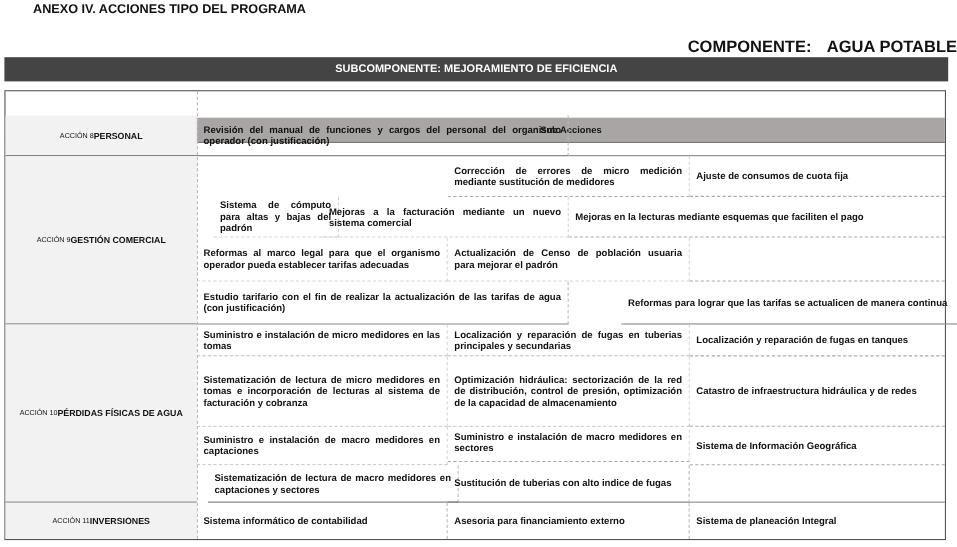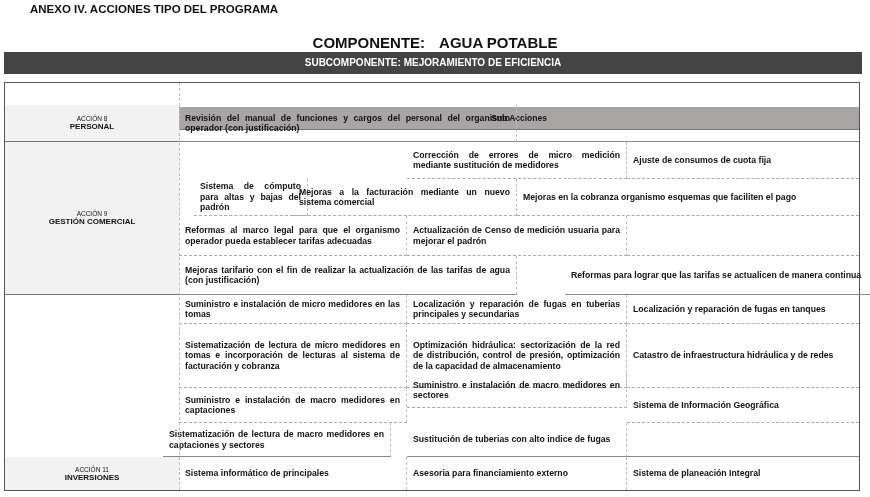--- a/index.html
+++ b/index.html
@@ -1,25 +1,25 @@
 <!DOCTYPE html>
 <html><head>
 <meta charset="utf-8">
 <style>
   html, body { margin:0; padding:0; background:#ffffff; }
   body { width:870px; height:497px; position:relative; overflow:hidden;
          font-family:"Liberation Sans", sans-serif; color:#111; }
   .annex { position:absolute; left:30px; top:3px; font-size:11.5px; font-weight:bold; }
-  .comp { position:absolute; left:0; width:870px; top:34px; text-align:center; font-size:15px; font-weight:bold; }
+  .comp { position:absolute; left:0; width:870px; top:34px; text-align:right; font-size:15px; font-weight:bold; }
   .comp span + span { margin-left:14px; }
   .sub { position:absolute; left:4px; top:52px; width:858px; height:22px; background:#444444; color:#fff;
          font-size:10px; font-weight:bold; text-align:center; line-height:22px; }
   .table { position:absolute; left:4px; top:82px; width:856px; height:409px; border:1px solid #555; box-sizing:border-box; }
   .hdr { position:absolute; left:0; top:0; height:22px; background:#a9a5a5; font-size:8.5px; font-weight:bold; line-height:22px; text-align:center; border-bottom:1px solid #777;margin-top:24px; }
-  .action { position:absolute; left:0; width:174px; background:#f2f2f2; text-align:center; font-size:8px; display:flex; flex-direction:column; justify-content:center; align-items:center; border-bottom:1px solid #777; box-sizing:border-box; }
+  .action { position:absolute; left:0; width:174px; background:#f2f2f2; text-align:center; font-size:8px; display:flex; justify-content:center; align-items:center; border-bottom:1px solid #777; box-sizing:border-box; }
   .action .num { font-size:6.5px; }
   .action .name { font-weight:bold; }
   .cell { position:absolute; font-size:8.7px; font-weight:bold; line-height:10.5px; padding:14px 6px; box-sizing:border-box; display:flex; align-items:center; text-align:justify; border-right:1px dashed #bbb; border-bottom:1px dashed #aaa; }
   .cell span { display:block; width:100%; }
   .vsep { position:absolute; top:0; width:0; border-left:1px dashed #bbb; }
   .solid-b { border-bottom:1px solid #888 !important; }
 </style>
 </head>
 <body>
 
@@ -53,38 +53,42 @@
       <span>Ajuste de consumos de cuota fija</span>
     </div>
 
   <div class="cell" style="left:189px;top:96px;width:114px;height:37px;">
       <span>Sistema de cómputo para altas y bajas del padrón</span>
     </div>
   <div class="cell" style="left:288px;top:96px;width:224px;height:37px;">
       <span>Mejoras a la facturación mediante un nuevo sistema comercial</span>
     </div>
   <div class="cell" style="left:512px;top:96px;width:342px;height:37px;border-right:none;">
-      <span>Mejoras en la cobranza organismo esquemas que faciliten el pago</span>
+      <span>Mejoras en la lecturas mediante esquemas que faciliten el pago</span>
     </div>
 
   <div class="cell" style="left:174px;top:133px;width:228px;height:40px;">
       <span>Reformas al marco legal para que el organismo operador pueda establecer tarifas adecuadas</span>
     </div>
   <div class="cell" style="left:402px;top:133px;width:220px;height:40px;">
-      <span>Actualización de Censo de medición usuaria para mejorar el padrón</span>
+      <span>Actualización de Censo de población usuaria para mejorar el padrón</span>
     </div>
   <div class="cell" style="left:622px;top:133px;width:232px;height:40px;border-right:none;"></div>
 
   <div class="cell solid-b" style="left:174px;top:173px;width:338px;height:39px;">
-      <span>Mejoras tarifario con el fin de realizar la actualización de las tarifas de agua (con justificación)</span>
+      <span>Estudio tarifario con el fin de realizar la actualización de las tarifas de agua (con justificación)</span>
     </div>
   <div class="cell solid-b" style="left:512px;top:173px;width:342px;height:39px;border-right:none;margin-left:48px;">
       <span>Reformas para lograr que las tarifas se actualicen de manera continua</span>
     </div>
 
+  <div class="action" style="top:212px;height:162px;">
+    <div class="num">ACCIÓN 10</div>
+    <div class="name">PÉRDIDAS FÍSICAS DE AGUA</div>
+  </div>
   <div class="cell" style="left:174px;top:212px;width:228px;height:29px;">
       <span>Suministro e instalación de micro medidores en las tomas</span>
     </div>
   <div class="cell" style="left:402px;top:212px;width:220px;height:29px;">
       <span>Localización y reparación de fugas en tuberias principales y secundarias</span>
     </div>
   <div class="cell" style="left:622px;top:212px;width:232px;height:29px;border-right:none;">
       <span>Localización y reparación de fugas en tanques</span>
     </div>
 
@@ -94,41 +98,41 @@
   <div class="cell" style="left:402px;top:241px;width:220px;height:64px;">
       <span>Optimización hidráulica: sectorización de la red de distribución, control de presión, optimización de la capacidad de almacenamiento</span>
     </div>
   <div class="cell" style="left:622px;top:241px;width:232px;height:64px;border-right:none;">
       <span>Catastro de infraestructura hidráulica y de redes</span>
     </div>
 
   <div class="cell" style="left:174px;top:305px;width:228px;height:35px;">
       <span>Suministro e instalación de macro medidores en captaciones</span>
     </div>
-  <div class="cell" style="left:402px;top:290px;width:220px;height:35px;">
+  <div class="cell" style="left:402px;top:302px;width:220px;height:35px;">
       <span>Suministro e instalación de macro medidores en sectores</span>
     </div>
   <div class="cell" style="left:622px;top:305px;width:232px;height:35px;border-right:none;">
       <span>Sistema de Información Geográfica</span>
     </div>
 
-  <div class="cell solid-b" style="left:158px;top:340px;width:228px;height:34px;">
+  <div class="cell solid-b" style="left:184px;top:340px;width:228px;height:34px;">
       <span>Sistematización de lectura de macro medidores en captaciones y sectores</span>
     </div>
   <div class="cell solid-b" style="left:402px;top:340px;width:220px;height:34px;">
       <span>Sustitución de tuberias con alto indice de fugas</span>
     </div>
   <div class="cell solid-b" style="left:622px;top:340px;width:232px;height:34px;border-right:none;"></div>
 
   <div class="action" style="top:374px;height:33px;border-bottom:none;">
     <div class="num">ACCIÓN 11</div>
     <div class="name">INVERSIONES</div>
   </div>
   <div class="cell" style="left:174px;top:374px;width:228px;height:33px;border-bottom:none;">
-      <span>Sistema informático de principales</span>
+      <span>Sistema informático de contabilidad</span>
     </div>
   <div class="cell" style="left:402px;top:374px;width:220px;height:33px;border-bottom:none;">
       <span>Asesoria para financiamiento externo</span>
     </div>
   <div class="cell" style="left:622px;top:374px;width:232px;height:33px;border-right:none;border-bottom:none;">
       <span>Sistema de planeación Integral</span>
     </div>
 
   <div class="vsep" style="left:174px;height:407px;"></div>
 </div>

